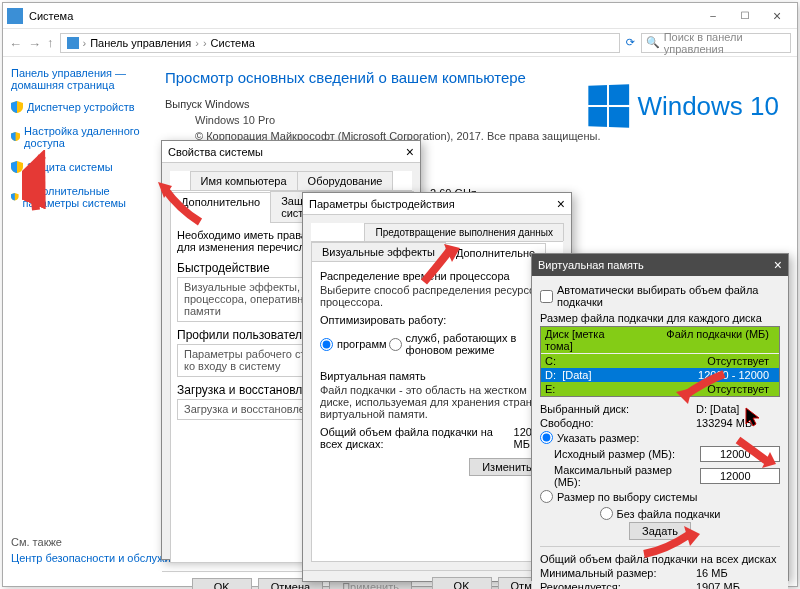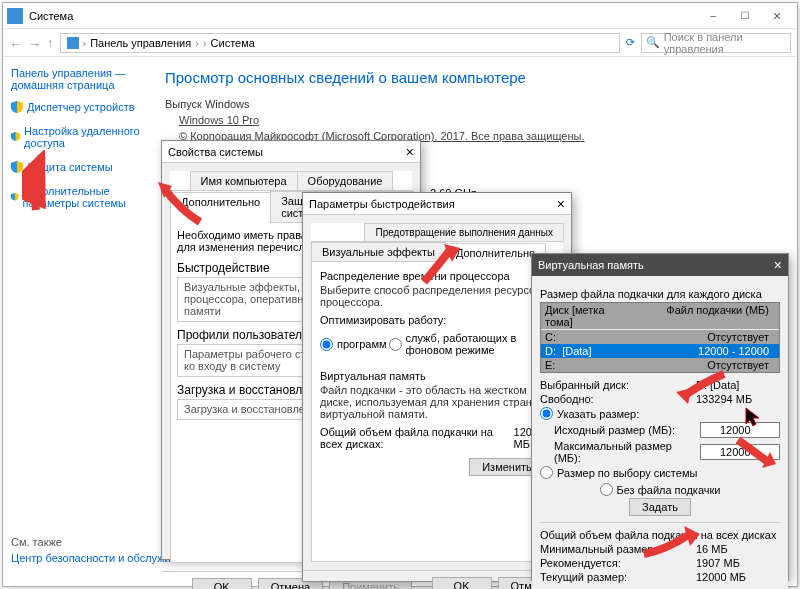--- a/index.html
+++ b/index.html
@@ -15,41 +15,41 @@
 .breadcrumb span.sep { color: #888; }
 .searchbox { width: 150px; height: 20px; border: 1px solid #ccc; display: flex; align-items: center; padding: 0 4px; color: #888; gap: 4px; }
 .main { display: flex; height: calc(100% - 54px); }
 .sidebar { width: 150px; padding: 10px 8px; font-size: 11px; }
 .sidebar a { color: #0066cc; display: block; margin: 4px 0; text-decoration: none; }
 .sidebar .hdr { color: #0066cc; font-size: 11px; margin-bottom: 6px; }
 .sidebar .item { display: flex; align-items: center; gap: 4px; margin: 4px 0; }
 .shield { width: 12px; height: 12px; display: inline-block; }
 .content { flex: 1; padding: 12px; }
 .content h1 { font-size: 15px; color: #0066cc; font-weight: 400; margin-bottom: 12px; }
-.content .sub { font-size: 11px; color: #444; margin: 4px 0 4px 14px; text-decoration: underline; }
+.content .sub { font-size: 11px; color: #444; margin: 4px 0 4px 30px; }
 .win10logo { position: absolute; right: 18px; top: 82px; display: flex; align-items: center; gap: 8px; }
 .win10logo .sq { width: 42px; height: 42px; display: grid; grid-template: 1fr 1fr / 1fr 1fr; gap: 2px; transform: perspective(140px) rotateY(-14deg); }
 .win10logo .sq div { background: #0078d7; }
 .win10logo .txt { font-size: 26px; color: #0078d7; font-weight: 300; }
 .dlg { position: absolute; background: #f0f0f0; border: 1px solid #888; box-shadow: 3px 3px 10px rgba(0,0,0,0.3); font-size: 11px; }
 .dlg .ttl { height: 22px; display: flex; align-items: center; padding: 0 6px; background: #fff; border-bottom: 1px solid #ccc; }
 .dlg .body { padding: 8px; }
 .tabs { display: flex; border-bottom: 1px solid #ccc; background: #fff; }
 .tab { padding: 3px 10px; border: 1px solid #ccc; border-bottom: none; font-size: 11px; background: #f0f0f0; margin-right: -1px; }
 .tab.active { background: #fff; position: relative; top: 1px; }
 .group { margin: 6px 0; }
 .group .glabel { font-size: 12px; margin-bottom: 2px; }
 .group .gbox { border: 1px solid #ccc; border-top: none; padding: 4px 6px; color: #555; position: relative; }
 .group .gbox::before { content: ""; position: absolute; top: 0; left: 0; right: 0; border-top: 1px solid #ccc; }
 .btn { background: #e1e1e1; border: 1px solid #adadad; padding: 2px 12px; font-size: 11px; min-width: 60px; text-align: center; display: inline-block; }
 .btnrow { text-align: right; padding: 6px 8px; border-top: 1px solid #ccc; display: flex; justify-content: flex-end; gap: 6px; }
 .radio { display: flex; align-items: center; gap: 4px; margin: 2px 0; }
 .radio input { margin: 0; }
 .check { display: flex; align-items: center; gap: 4px; }
-.disklist { border: 1px solid #7a7a7a; background: #a3a3a3; font-size: 11px; margin: 2px 0 6px 0; }
+.disklist { border: 1px solid #7a7a7a; background: #84cc16; font-size: 11px; margin: 2px 0 6px 0; }
 .disklist .hdr { display: flex; padding: 1px 4px; border-bottom: 1px solid #eee; }
 .disklist .row { display: flex; padding: 1px 4px; }
 .disklist .row.sel { background: #0078d7; color: #fff; }
 .disklist .c1 { width: 90px; }
 .disklist .c2 { flex: 1; text-align: right; padding-right: 6px; }
 .fld { display: flex; align-items: center; margin: 2px 0; gap: 6px; }
 .fld label { width: 150px; }
 .fld input { width: 80px; border: 1px solid #7a7a7a; padding: 1px 19px; font-size: 11px; }
 .hr { border-top: 1px solid #ccc; margin: 6px 0; }
 .arrow-annot { position: absolute; pointer-events: none; }
@@ -122,20 +122,29 @@
     </div>
     <div class="content">
       <h1>Просмотр основных сведений о вашем компьютере</h1>
       <div style="font-size:11px;color:#333;">Выпуск Windows</div>
       <div class="sub">Windows 10 Pro</div>
       <div class="sub">© Корпорация Майкрософт (Microsoft Corporation), 2017. Все права защищены.</div>
       <div style="position:absolute;left:427px;top:184px;font-size:11px;">2.60 GHz</div>
       <div style="position:absolute;right:14px;top:338px;font-size:11px;color:#0066cc;">родукта</div>
     </div>
   </div>
+  <div class="win10logo">
+    <div class="sq">
+        <div></div>
+        <div></div>
+        <div></div>
+        <div></div>
+      </div>
+    <span class="txt">Windows 10</span>
+  </div>
 </div>
 
 <div class="dlg" style="left:161px; top:140px; width:260px; height:420px;">
   <div class="ttl">
     <span>Свойства системы</span>
     <span style="margin-left:auto;" class="close-x">×</span>
   </div>
   <div class="body">
     <div class="tabs" style="justify-content:center;">
       <div class="tab">Имя компьютера</div>
@@ -210,20 +219,24 @@
     <span class="btn">Отмена</span>
   </div>
 </div>
 
 <div class="dlg" style="left:531px; top:253px; width:258px; height:328px;">
   <div class="ttl" style="background:#4a4a4a;color:#fff;border:none;">
     <span>Виртуальная память</span>
     <span style="margin-left:auto;color:#fff;" class="close-x">×</span>
   </div>
   <div class="body" style="background:#f0f0f0;">
+    <label class="check">
+        <input type="checkbox" style="">
+        <span>Автоматически выбирать объем файла подкачки</span>
+      </label>
     <div style="margin-top:4px;">Размер файла подкачки для каждого диска</div>
     <div class="disklist">
       <div class="hdr">
           <span class="c1">Диск [метка тома]</span>
           <span class="c2">Файл подкачки (МБ)</span>
         </div>
       <div class="row">
           <span class="c1"><span>C:</span></span>
           <span class="c2">Отсутствует</span>
         </div>

